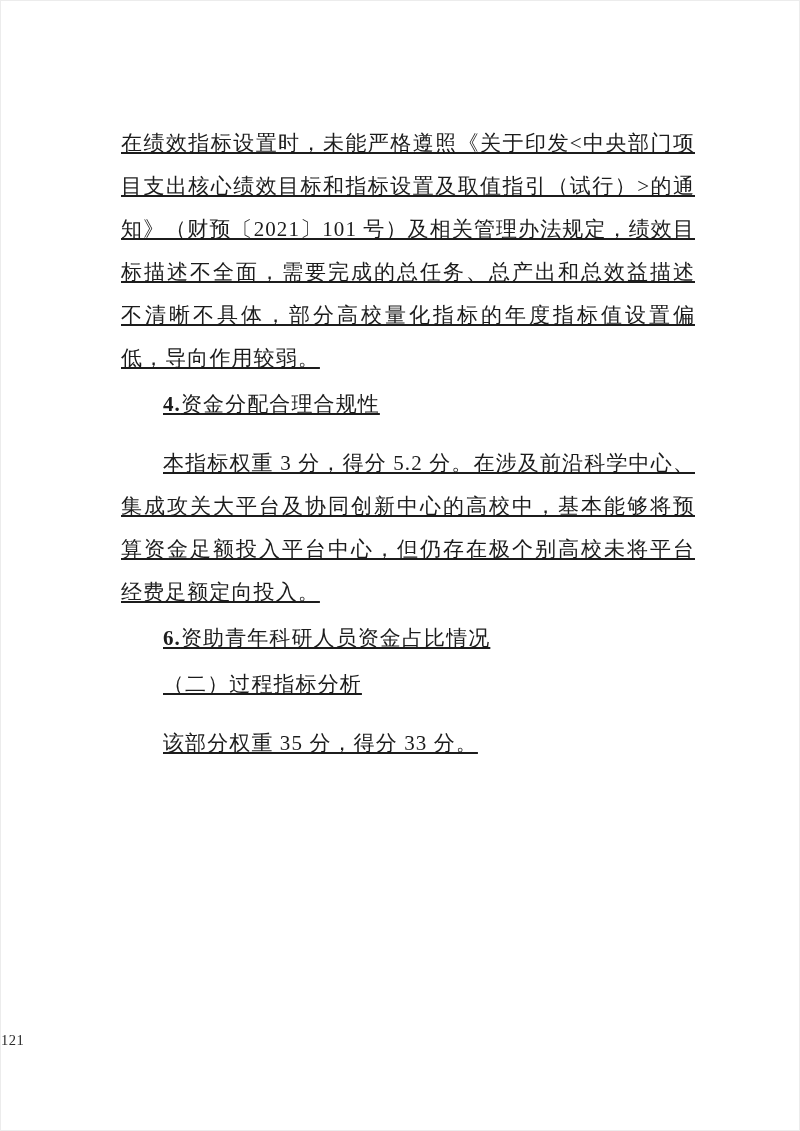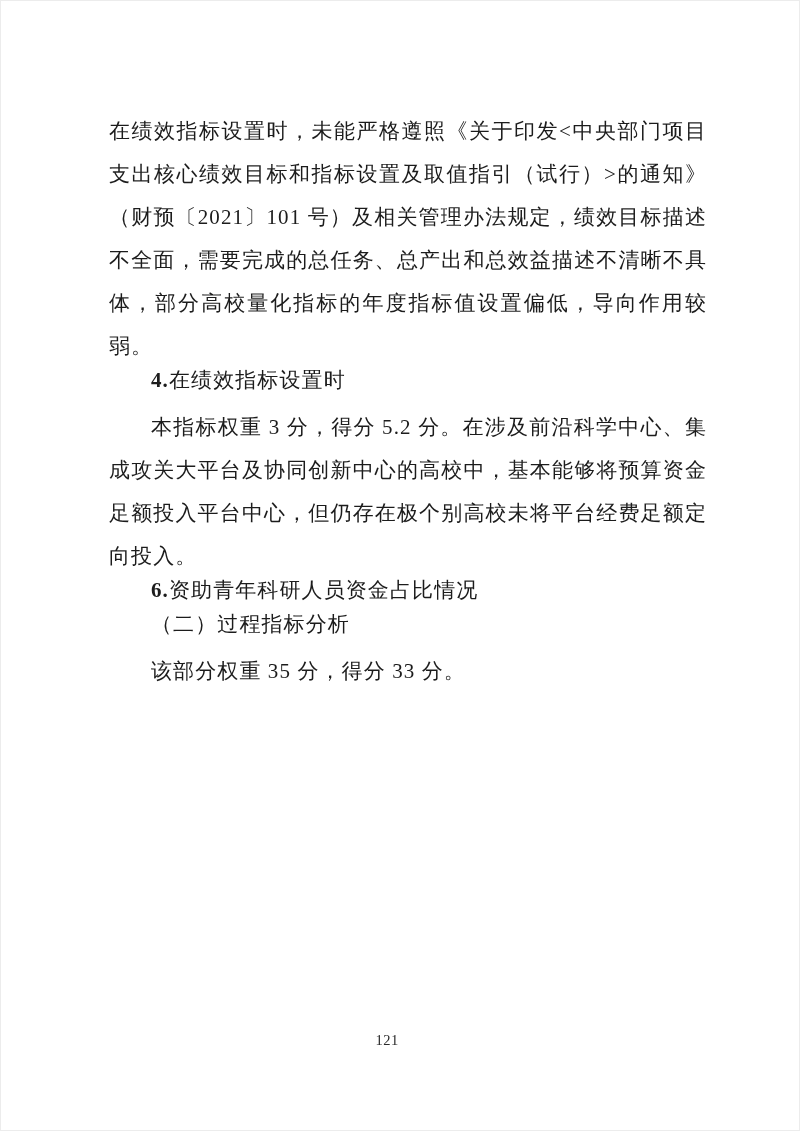--- a/index.html
+++ b/index.html
@@ -28,55 +28,55 @@
     left: 0;
     box-sizing: border-box;
     width: 800px;
     padding: 105px 90px 0 104px;
     font-size: 21px;
     line-height: 43px;
     letter-spacing: 1.1px;
     text-align: justify;
   }
   .content p {
-    margin: 4px;
+    margin: 16px;
     padding: 0;
+    text-decoration: underline;
   }
   .para-indent {
     text-indent: 2em;
   }
   .heading {
     text-indent: 2em;
     margin-top: -13px !important;
     white-space: nowrap;
     text-align: left;
   }
   .heading .num {
     font-weight: bold;
   }
   .page-number {
     position: absolute;
     top: 1031px;
     left: 0;
     width: 772px;
-    text-align: center;
     font-size: 14.5px;
     letter-spacing: 0.5px;
     color: #2a2a2a;
   }
 </style>
 </head>
 <body>
 
 <div class="page">
   <div class="content">
 
     <p class="intro">在绩效指标设置时，未能严格遵照《关于印发&lt;中央部门项目支出核心绩效目标和指标设置及取值指引（试行）&gt;的通知》（财预〔2021〕101 号）及相关管理办法规定，绩效目标描述不全面，需要完成的总任务、总产出和总效益描述不清晰不具体，部分高校量化指标的年度指标值设置偏低，导向作用较弱。</p>
 
-    <p class="heading"><span class="num">4.</span><span>在绩效指标设置时</span></p>
+    <p class="heading"><span class="num">4.</span><span>资金分配合理合规性</span></p>
 
     <p class="para-indent">本指标权重 3 分，得分 5.2 分。在涉及前沿科学中心、集成攻关大平台及协同创新中心的高校中，基本能够将预算资金足额投入平台中心，但仍存在极个别高校未将平台经费足额定向投入。</p>
 
     <p class="heading"><span class="num">6.</span><span>资助青年科研人员资金占比情况</span></p>
 
     <p class="heading"><span>（二）过程指标分析</span></p>
     <p class="para-indent">该部分权重 35 分，得分 33 分。</p>
 
   </div>
 

